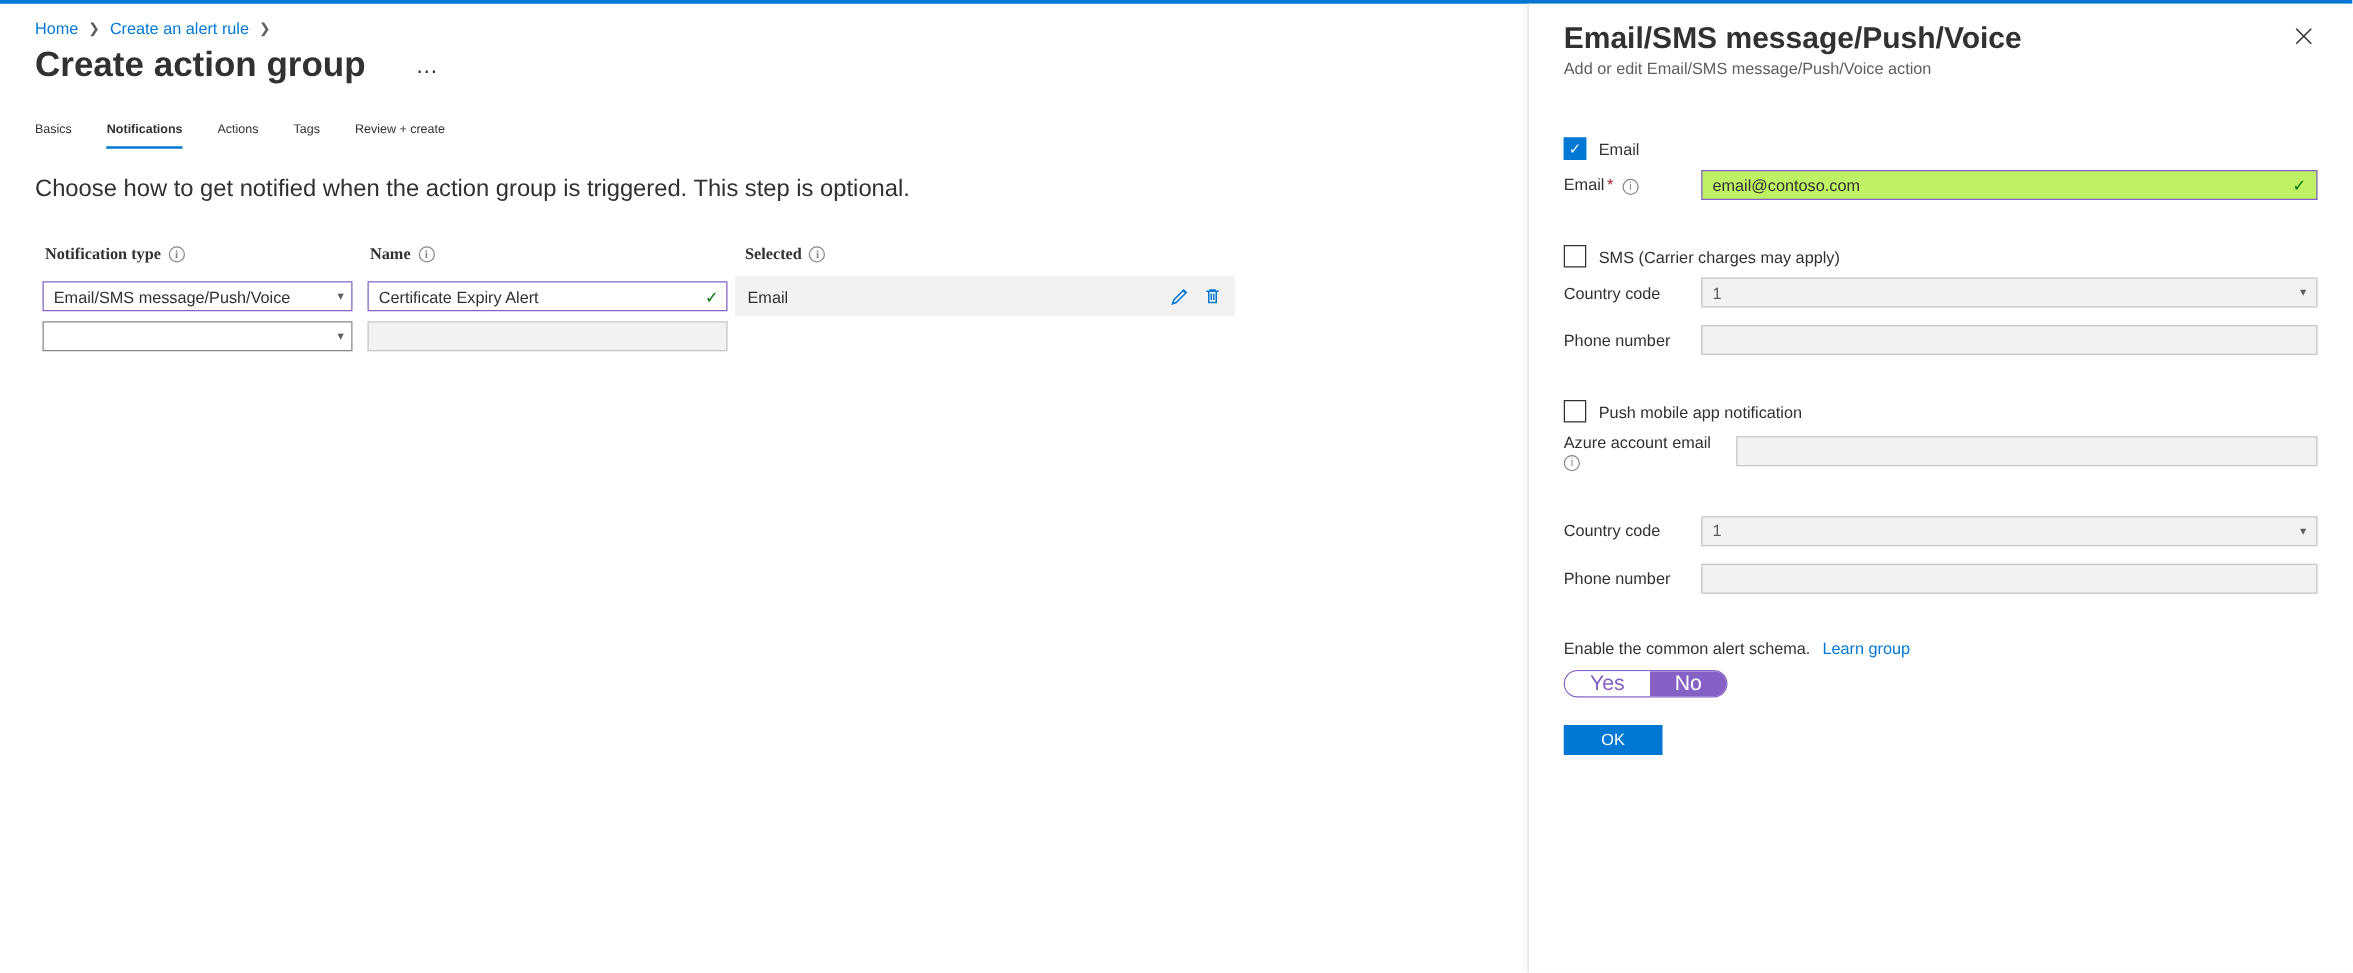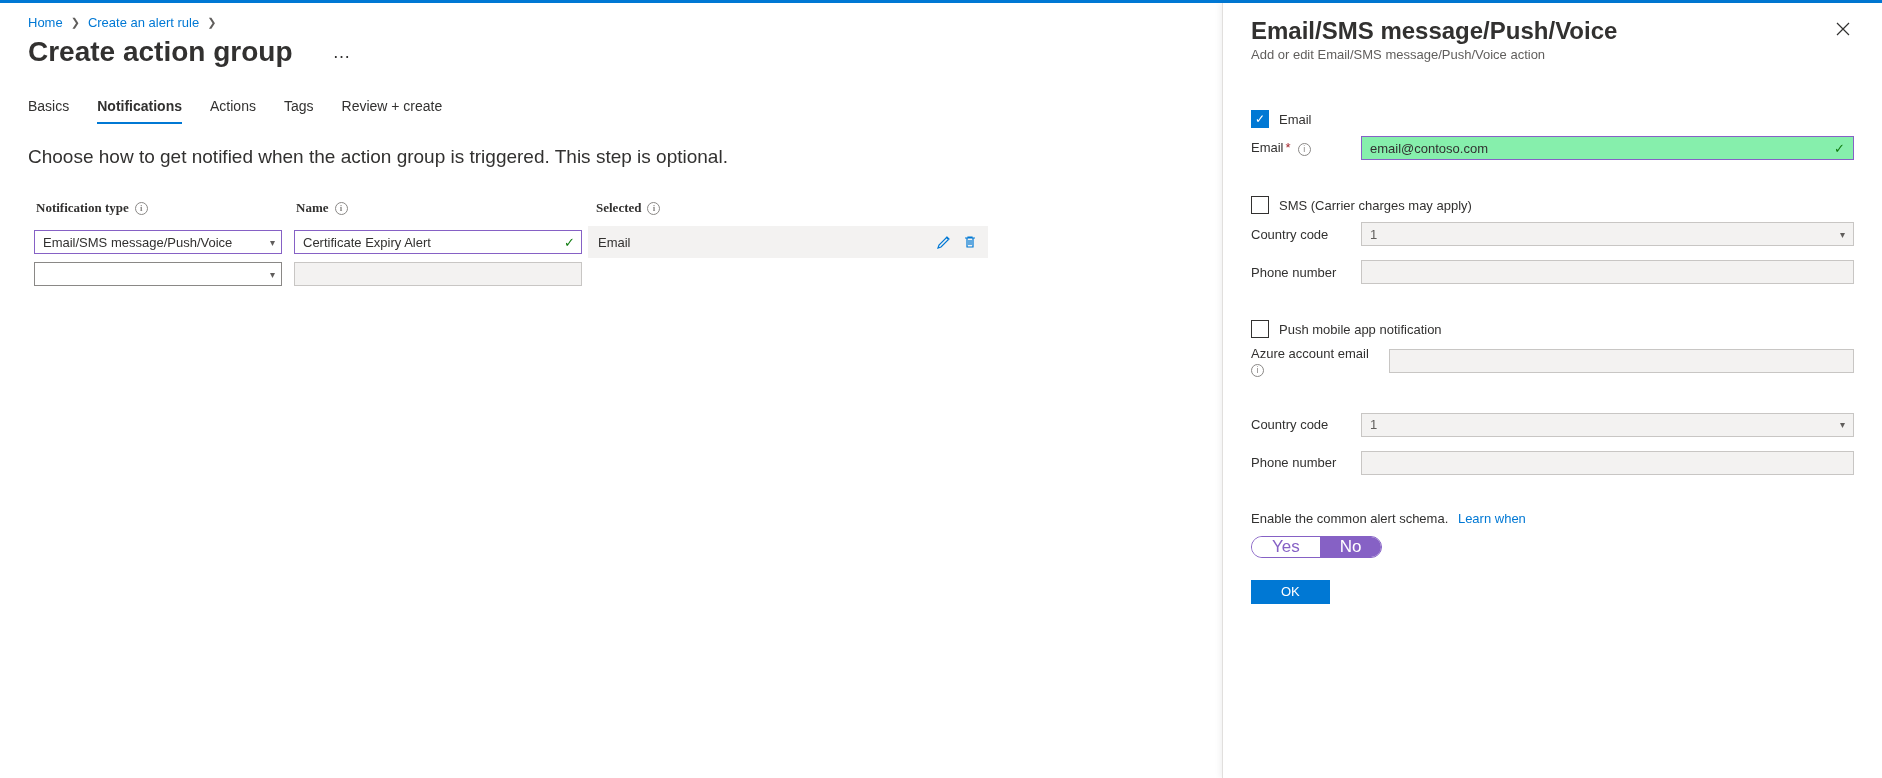--- a/index.html
+++ b/index.html
@@ -65,21 +65,21 @@
   }
   .tabs {
     display: flex;
     gap: 28px;
     border-bottom: 0;
     margin-bottom: 22px;
   }
   .tab {
     padding-bottom: 8px;
     cursor: pointer;
-    font-size: 14px;
+    font-size: 10px;
     color: #323130;
   }
   .tab.active {
     font-weight: 600;
     border-bottom: 2px solid #0078d4;
   }
   .description {
     font-size: 19px;
     color: #323130;
     margin-bottom: 26px;
@@ -228,21 +228,21 @@
   .req-star { color: #a4262c; margin-left: 2px; }
   .panel-input {
     flex: 1;
     height: 24px;
     border: 1px solid #8a8886;
     padding: 0 8px;
     font-size: 13px;
     display: flex;
     align-items: center;
     justify-content: space-between;
-    background: #86efac;
+    background: #bef264;
   }
   .panel-input.valid { border-color: #8661c5; }
   .panel-input.disabled {
     background: #f3f2f1;
     border-color: #c8c6c4;
     color: #605e5c;
   }
   .panel-dd {
     flex: 1;
     height: 24px;
@@ -452,21 +452,21 @@
     </div>
     <div class="field-row" style="margin-top:14px">
       <span class="field-label">Phone number</span>
       <div class="panel-input disabled"></div>
     </div>
   </div>
 
   
   <div class="schema-text">
     <span>Enable the common alert schema.</span>
-    <a class="learn-link">Learn when</a>
+    <a class="learn-link">Learn group</a>
   </div>
   <div class="yesno">
     <span class="yes">Yes</span>
     <span class="no">No</span>
   </div>
   <div>
     <button class="ok-btn">OK</button>
   </div>
 </div>
 

